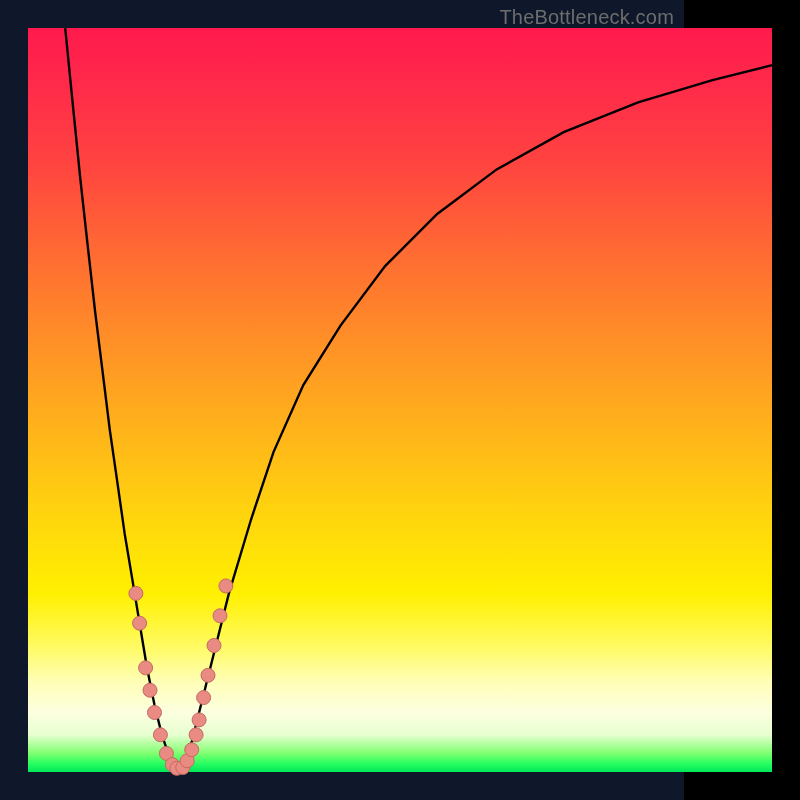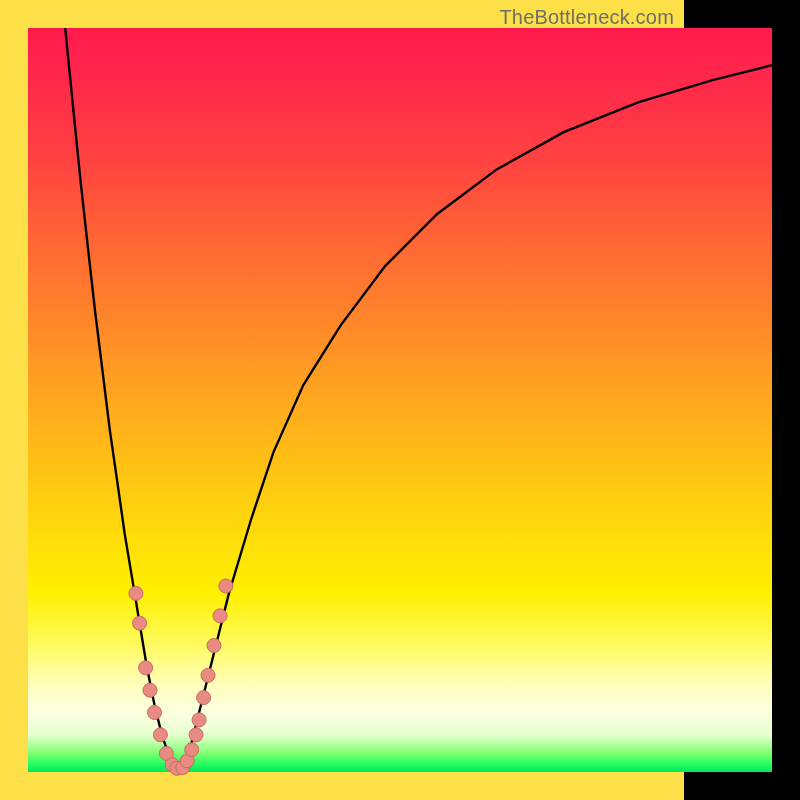--- a/index.html
+++ b/index.html
@@ -9,21 +9,21 @@
     height: 800px;
     overflow: hidden;
     background: #000;
     font-family: Arial, Helvetica, sans-serif;
   }
   .frame {
     position: absolute;
     left: 0; top: 0;
     width: 684px;
     height: 800px;
-    background: #fde047;
+    background: #0f172a;
   }
   .plot-area {
     position: absolute;
     left: 28px;
     top: 28px;
     width: 744px;
     height: 744px;
     
     background: linear-gradient(
       to bottom,

